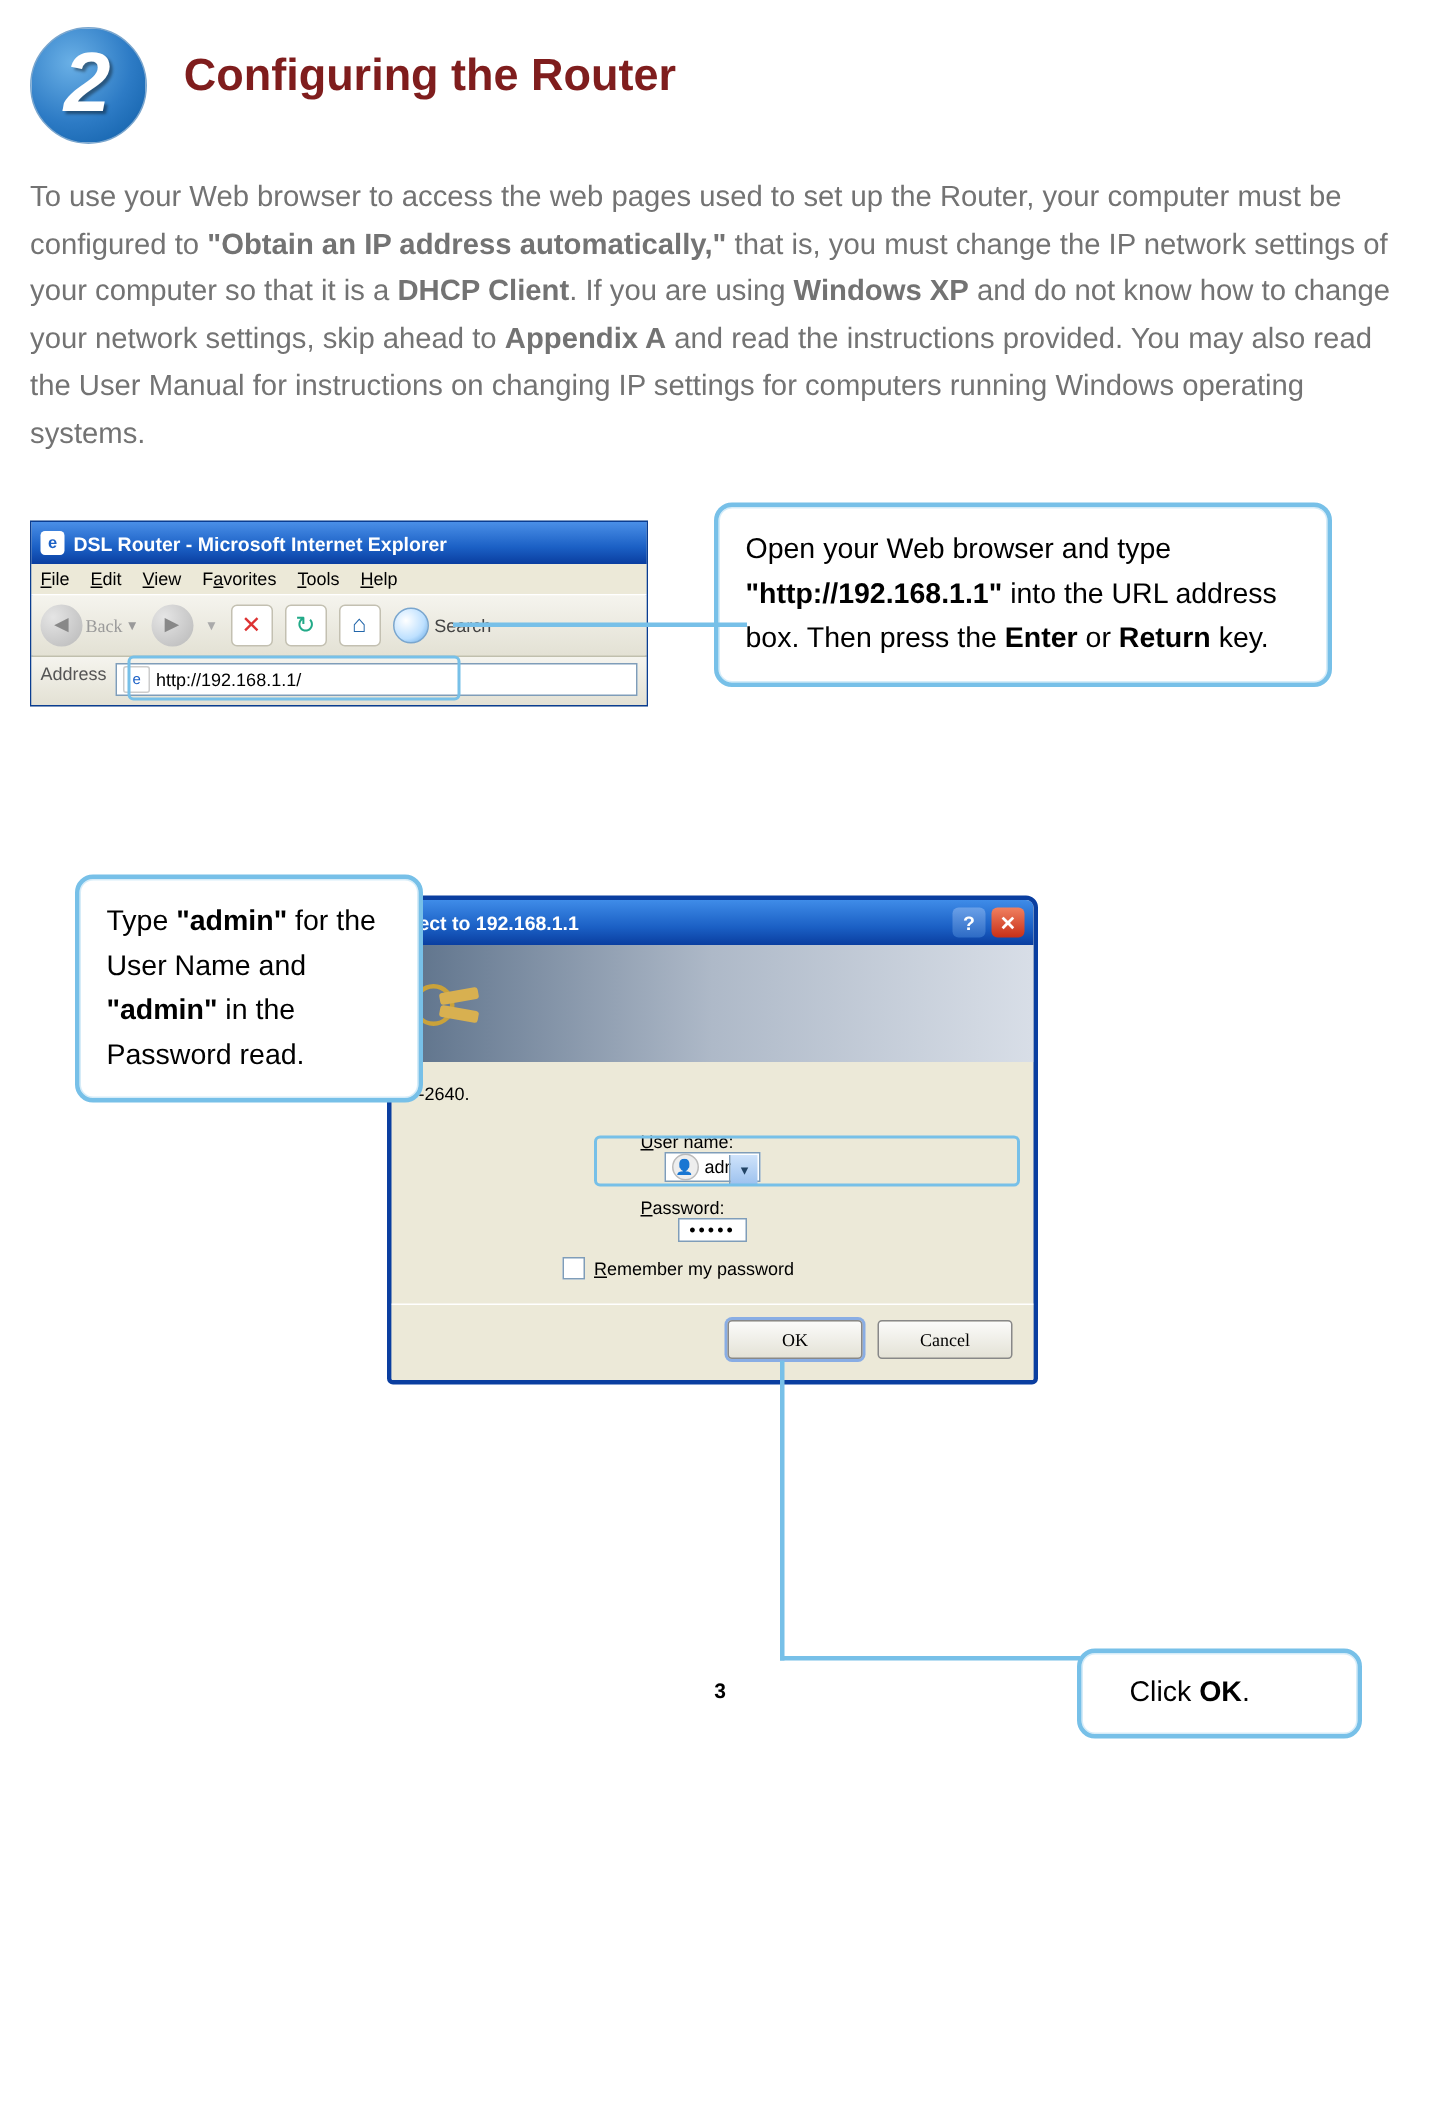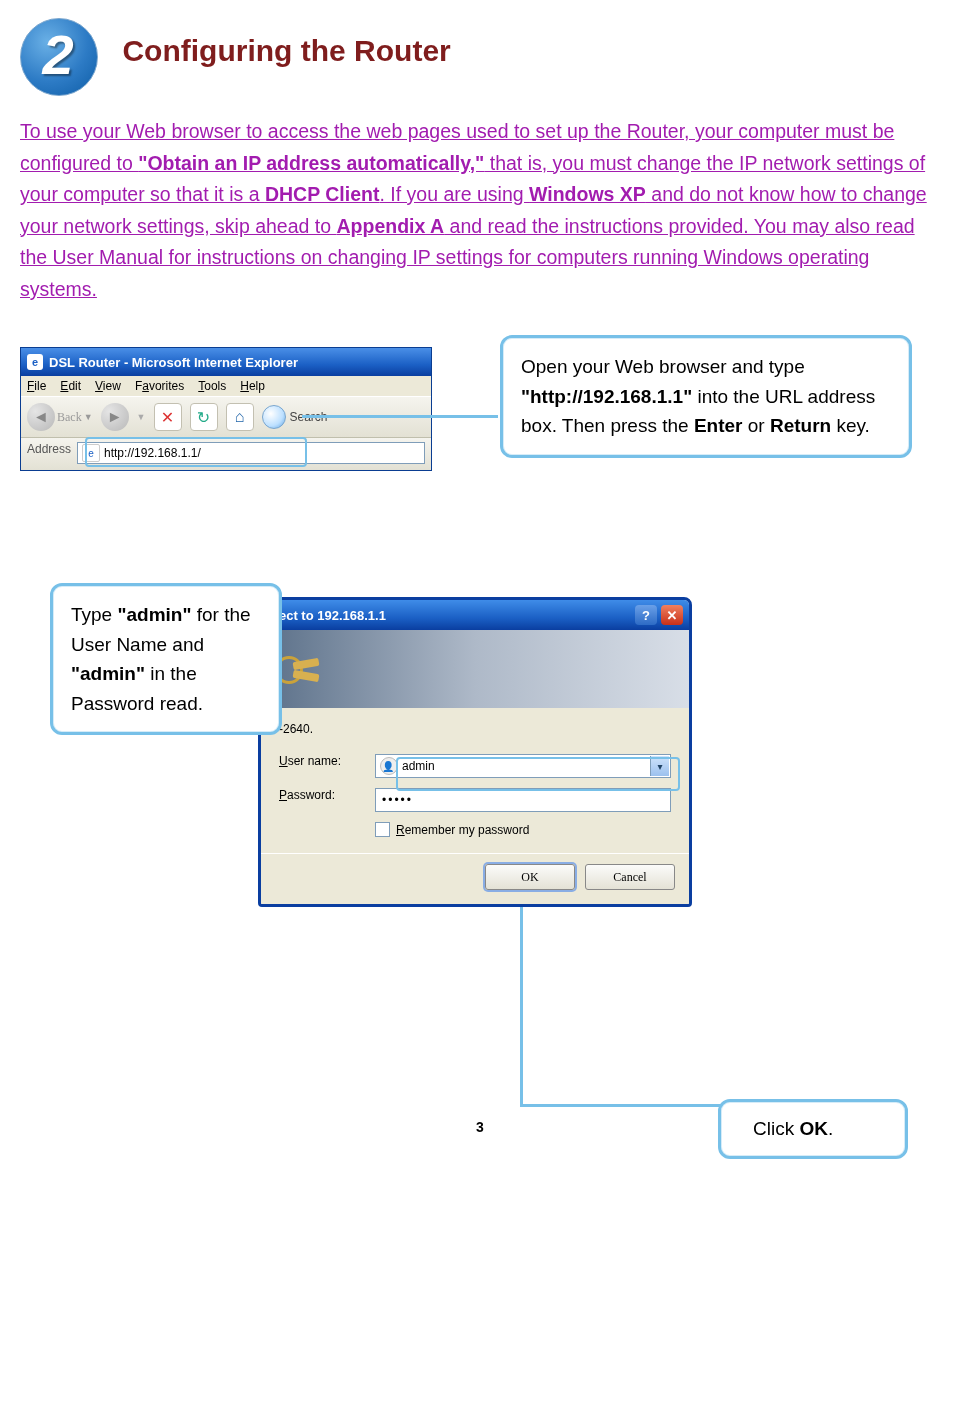--- a/index.html
+++ b/index.html
@@ -47,22 +47,21 @@
     margin-left: 18px;
     margin-top: 16px;
     font-size: 30px;
     font-weight: bold;
     color: #7f1d1d;
   }
   .body-text {
     margin-top: 20px;
     font-size: 19.5px;
     line-height: 1.62;
-    color: #a21caf;
-    text-decoration: underline;
+    color: #737373;
   }
   .body-text b { font-weight: bold; }
 
   .row1 {
     position: relative;
     height: 220px;
     margin-top: 30px;
   }
 
   
@@ -154,21 +153,21 @@
     border: 3px solid #77c0e8;
     border-radius: 12px;
     padding: 14px 18px;
     font-size: 19px;
     line-height: 1.55;
     box-shadow: 0 0 0 1px rgba(119,192,232,.3) inset;
   }
   .callout b { font-weight: bold; }
 
   .callout1 {
-    left: 480px;
+    left: 456px;
     top: 0;
     width: 370px;
   }
 
   .leader {
     position: absolute;
     background: #77c0e8;
     height: 3px;
     z-index: 5;
   }
@@ -229,21 +228,21 @@
   .keys .ring{width:22px;height:22px;border:3px solid #caa23a;border-radius:50%;position:absolute;left:0;top:10px;}
   .keys .k1,.keys .k2{width:26px;height:8px;background:#d8b050;position:absolute;border-radius:2px;}
   .keys .k1{left:18px;top:14px;transform:rotate(-10deg);}
   .keys .k2{left:18px;top:26px;transform:rotate(10deg);}
   .xp-body {
     padding: 14px 18px 16px 18px;
     font-size: 12px;
     color:#000;
   }
   .xp-model { font-size:12px; margin-bottom:18px; }
-  .xp-row { display:flex; align-items:flex-start; margin-bottom:10px; }
+  .xp-row { display:flex; align-items:center; margin-bottom:10px;flex-direction:column; }
   .xp-row label { width:96px; font-size:12px; }
   .xp-combo {
     flex:1; height:22px; border:1px solid #7f9db9; background:#fff;
     display:flex; align-items:center; padding:0 4px; gap:4px;
     font-size:12px; position:relative;
   }
   .xp-combo .u-icon{width:16px;height:16px;background:#eee;border-radius:50%;border:1px solid #bbb;display:flex;align-items:center;justify-content:center;font-size:10px;}
   .xp-combo .drop{position:absolute;right:1px;top:1px;width:18px;height:20px;background:linear-gradient(#cfe3fb,#9cc1ee);border-left:1px solid #7f9db9;display:flex;align-items:center;justify-content:center;font-size:10px;color:#246;}
   .xp-input {
     flex:1; height:22px; border:1px solid #7f9db9; background:#fff;

